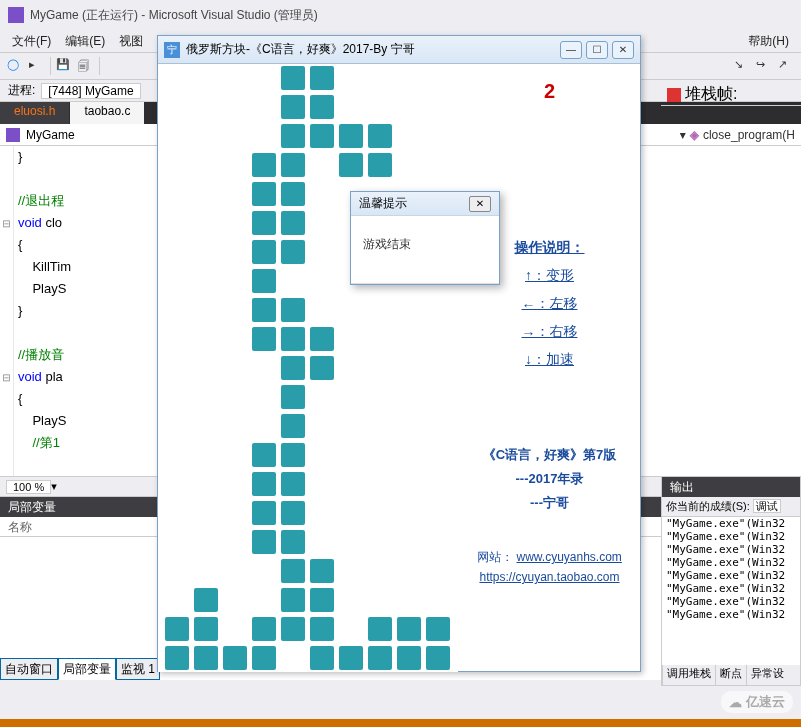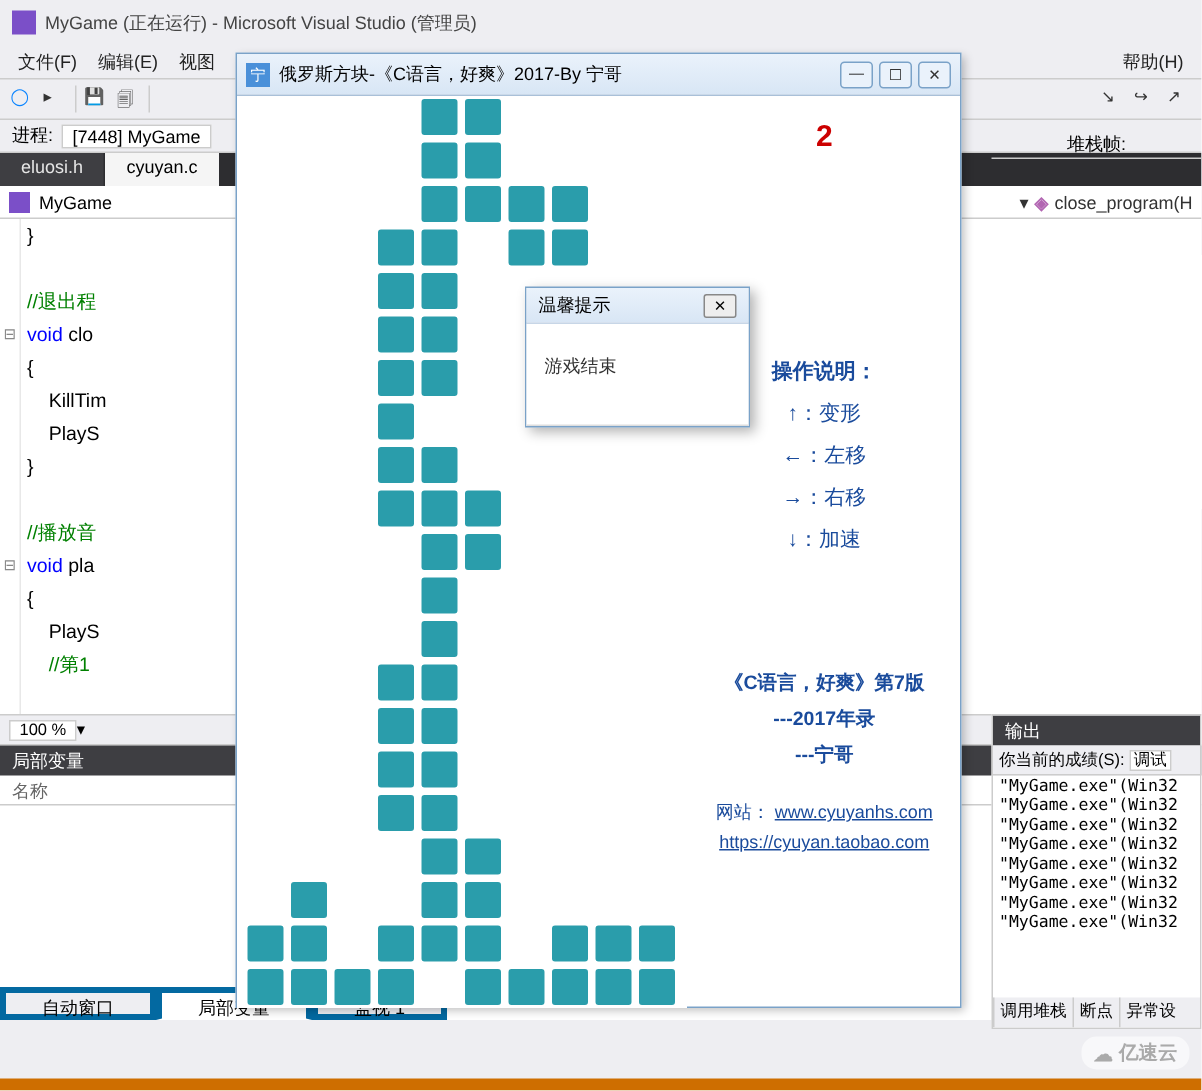--- a/index.html
+++ b/index.html
@@ -7,75 +7,75 @@
 .titlebar { height: 30px; background: #eeeef2; display: flex; align-items: center; padding: 0 8px; color: #444; font-size: 12px; }
 .titlebar .vsicon { width: 16px; height: 16px; background: #7b4fc8; margin-right: 6px; display: inline-block; }
 .menubar { height: 22px; display: flex; align-items: center; padding: 0 6px; gap: 2px; font-size: 12px; color: #222; }
 .menubar span { padding: 2px 6px; }
 .toolbar { height: 28px; border-top: 1px solid #ccc; border-bottom: 1px solid #ccc; display: flex; align-items: center; padding: 0 6px; gap: 4px; font-size: 11px; color: #333; }
 .toolbar .tbtn { width: 18px; height: 18px; border: 1px solid transparent; border-radius: 2px; display: inline-block; }
 .toolbar .back { color: #0a84ff; }
 .toolbar .sep { width: 1px; height: 18px; background: #ccc; }
 .processbar { height: 22px; border-bottom: 1px solid #ccc; display: flex; align-items: center; padding: 0 8px; font-size: 12px; gap: 6px; }
 .tabstrip { height: 22px; background: #2d2d30; display: flex; align-items: flex-end; overflow: hidden; }
-.tab { height: 22px; padding: 2px 14px; font-size: 12px; background: #3e3e42; color: #e5e5e5; margin-right: 1px; }
+.tab { height: 22px; padding: 2px 14px; font-size: 12px; background: #3e3e42; color: #f97316; margin-right: 1px; }
 .tab.active { background: #f5f5f5; color: #000; }
 .crumbbar { height: 22px; border-bottom: 1px solid #ccc; background: #fff; display: flex; align-items: center; padding: 0 6px; font-size: 12px; gap: 6px; justify-content: space-between; }
 .crumbbar .purple { width: 14px; height: 14px; background: #7b4fc8; display: inline-block; }
 .crumbbar .right { display: flex; align-items: center; gap: 4px; color: #333; }
 .crumbbar .right .d { color: #b266b2; font-weight: bold; }
 .codearea { position: relative; height: 330px; background: #fff; display: flex; font-family: Consolas, monospace; font-size: 13px; overflow: hidden; }
 .gutter { width: 52px; text-align: right; padding-right: 8px; color: #2b91af; background: #fff; border-right: 1px solid #eee; }
 .gutter div { height: 22px; line-height: 22px; }
 .fold { width: 14px; border-right: 1px solid #e8e8e8; }
 .fold div { height: 22px; display: flex; align-items: center; justify-content: center; color: #888; font-size: 10px;}
 .code { padding-left: 4px; }
 .code div { height: 22px; line-height: 22px; white-space: pre; }
 .kw { color: #0000ff; }
 .cm { color: #008000; }
 .zoombar { height: 20px; background: #eeeef2; border-top: 1px solid #ccc; display: flex; align-items: center; padding: 0 6px; font-size: 11px; }
 .localvars { height: 184px; background: #fff; border-top: 1px solid #ccc; position: relative; }
 .panel-title { background: #3e3e42; color: #fff; font-size: 12px; padding: 2px 8px; height: 20px; }
 .localvars .head { height: 20px; border-bottom: 1px solid #ccc; font-size: 12px; padding: 2px 8px; color: #666; }
 .bottomtabs { position: absolute; bottom: 0; left: 0; height: 22px; display: flex; font-size: 12px; }
-.bottomtabs span { padding: 2px 24px; border: 4px solid #0369a1; background: #eeeef2; }
+.bottomtabs span { padding: 2px 4px; border: 1px solid #0369a1; background: #eeeef2; }
 .bottomtabs span.active { background: #fff; border-bottom: 1px solid #fff; }
 .outputpanel { position: absolute; right: 0; top: 476px; width: 140px; height: 210px; border: 1px solid #ccc; background: #fff; font-size: 11px; overflow: hidden; }
 .outputpanel .head2 { background: #eeeef2; padding: 2px 4px; border-bottom: 1px solid #ccc; white-space: nowrap; }
 .outputpanel .lines div { white-space: nowrap; padding: 0 4px; font-family: "SimSun", monospace; }
 .outbtabs { position: absolute; bottom: 0; left: 0; right: 0; height: 20px; display: flex; font-size: 11px; background: #eeeef2; }
 .outbtabs span { padding: 1px 4px; border-left: 1px solid #ccc; }
 .statusbar { position: absolute; bottom: 0; left: 0; right: 0; height: 8px; background: #ce6e00; }
 .watermark { position: absolute; right: 8px; bottom: 14px; font-size: 13px; color: #aaa; font-weight: bold; background: rgba(255,255,255,0.6); border-radius: 10px; padding: 2px 8px; display: flex; align-items: center; gap: 4px; }
 
 
 .gamewin { position: absolute; left: 157px; top: 35px; width: 484px; height: 637px; border: 1px solid #7aa2c8; background: #fff; box-shadow: 2px 2px 6px rgba(0,0,0,0.25); z-index: 50; }
 .gamewin .wtitle { height: 28px; background: linear-gradient(#eaf2fb, #d8e6f5); display: flex; align-items: center; justify-content: space-between; padding: 0 6px; font-size: 12px; border-bottom: 1px solid #a9c0d8; }
 .gamewin .wtitle .ticon { width: 16px; height: 16px; background: #4a90d9; color: #fff; font-size: 10px; display: flex; align-items: center; justify-content: center; margin-right: 6px; }
 .gamewin .wbtns { display: flex; gap: 4px; }
 .gamewin .wbtns span { width: 22px; height: 18px; border: 1px solid #7aa2c8; border-radius: 3px; background: #eaf2fb; display: flex; align-items: center; justify-content: center; font-size: 10px; color: #333; }
 .gamewin .body { position: relative; height: calc(100% - 28px); }
 .playfield { position: absolute; left: 0; top: 0; width: 300px; height: 608px; background: #fff; }
 .sidebar { position: absolute; left: 300px; top: 0; width: 183px; padding: 6px; font-size: 14px; color: #1a4b9c; text-align: center; }
 .sidebar .score { font-weight: bold; margin-top: 24px; }
 .sidebar .scorenum { color: #c00; font-size: 20px; margin-top: 10px; font-weight: bold; }
-.sidebar .instr { margin-top: 130px; line-height: 28px; text-align: center; }
+.sidebar .instr { margin-top: 130px; line-height: 28px; text-align: center; text-decoration: underline; }
 .sidebar .book { margin-top: 70px; color: #1a4b9c; font-weight: bold; font-size: 13px; line-height: 24px; }
-.sidebar .links { margin-top: 16px; font-size: 12px; color: #1a4b9c; line-height: 20px; }
+.sidebar .links { margin-top: 32px; font-size: 12px; color: #1a4b9c; line-height: 20px; }
 .sidebar .links .url { text-decoration: underline; }
 .cell { position: absolute; width: 28px; height: 28px; background: #2a9dab; border: 2px solid #fff; border-radius: 4px; box-sizing: border-box; }
 
 
 .dialog { position: absolute; left: 350px; top: 191px; width: 150px; border: 1px solid #7aa2c8; background: #f4f4f4; z-index: 100; box-shadow: 3px 3px 8px rgba(0,0,0,0.3); font-size: 12px; }
 .dialog .dtitle { height: 24px; background: linear-gradient(#eaf2fb, #d8e6f5); display: flex; align-items: center; justify-content: space-between; padding: 0 8px; border-bottom: 1px solid #c7d6e7; }
 .dialog .dclose { width: 22px; height: 16px; border: 1px solid #888; border-radius: 2px; display: flex; align-items: center; justify-content: center; font-size: 10px; background: #eee; }
 .dialog .dmsg { padding: 20px 12px 30px 12px; color: #333; background: #fff; border-bottom: 1px solid #dedede; }
 .dialog .dbtnrow { display: flex; justify-content: center; padding: 10px; }
 .dialog .dbtn { padding: 3px 18px; border: 1px solid #888; background: #f0f0f0; font-size: 12px; }
-.stackbar { position: absolute; right: 0; top: 84px; height: 22px; width: 140px; display: flex; align-items: center; font-size: 12px; padding: 0 6px; gap: 4px; border-bottom: 1px solid #ccc; flex-direction: column; }
+.stackbar { position: absolute; right: 0; top: 84px; height: 22px; width: 140px; display: flex; align-items: center; font-size: 16px; padding: 0 6px; gap: 4px; border-bottom: 1px solid #ccc; }
 .stackbar .red { width: 14px; height: 14px; background: #d33; display: inline-block; }
 </style>
 </head>
 <body>
 
 <div class="titlebar">
   <span class="vsicon"></span>
   <span>MyGame (正在运行) - Microsoft Visual Studio (管理员)</span>
 </div>
 
@@ -104,21 +104,21 @@
   <span style="border:1px solid #ccc;padding:0 6px;background:#fff;">[7448] MyGame</span>
 </div>
 
 <div class="stackbar">
   <span class="red"></span>
   <span>堆栈帧:</span>
 </div>
 
 <div class="tabstrip">
   <div class="tab">eluosi.h</div>
-  <div class="tab active">cyuyan.c</div>
+  <div class="tab active">taobao.c</div>
 </div>
 
 <div class="crumbbar">
   <span style="display:flex;align-items:center;gap:6px;">
     <span class="purple"></span>
     <span>MyGame</span>
   </span>
   <span class="right">
     <span>▾</span>
     <span class="d">◈</span>

